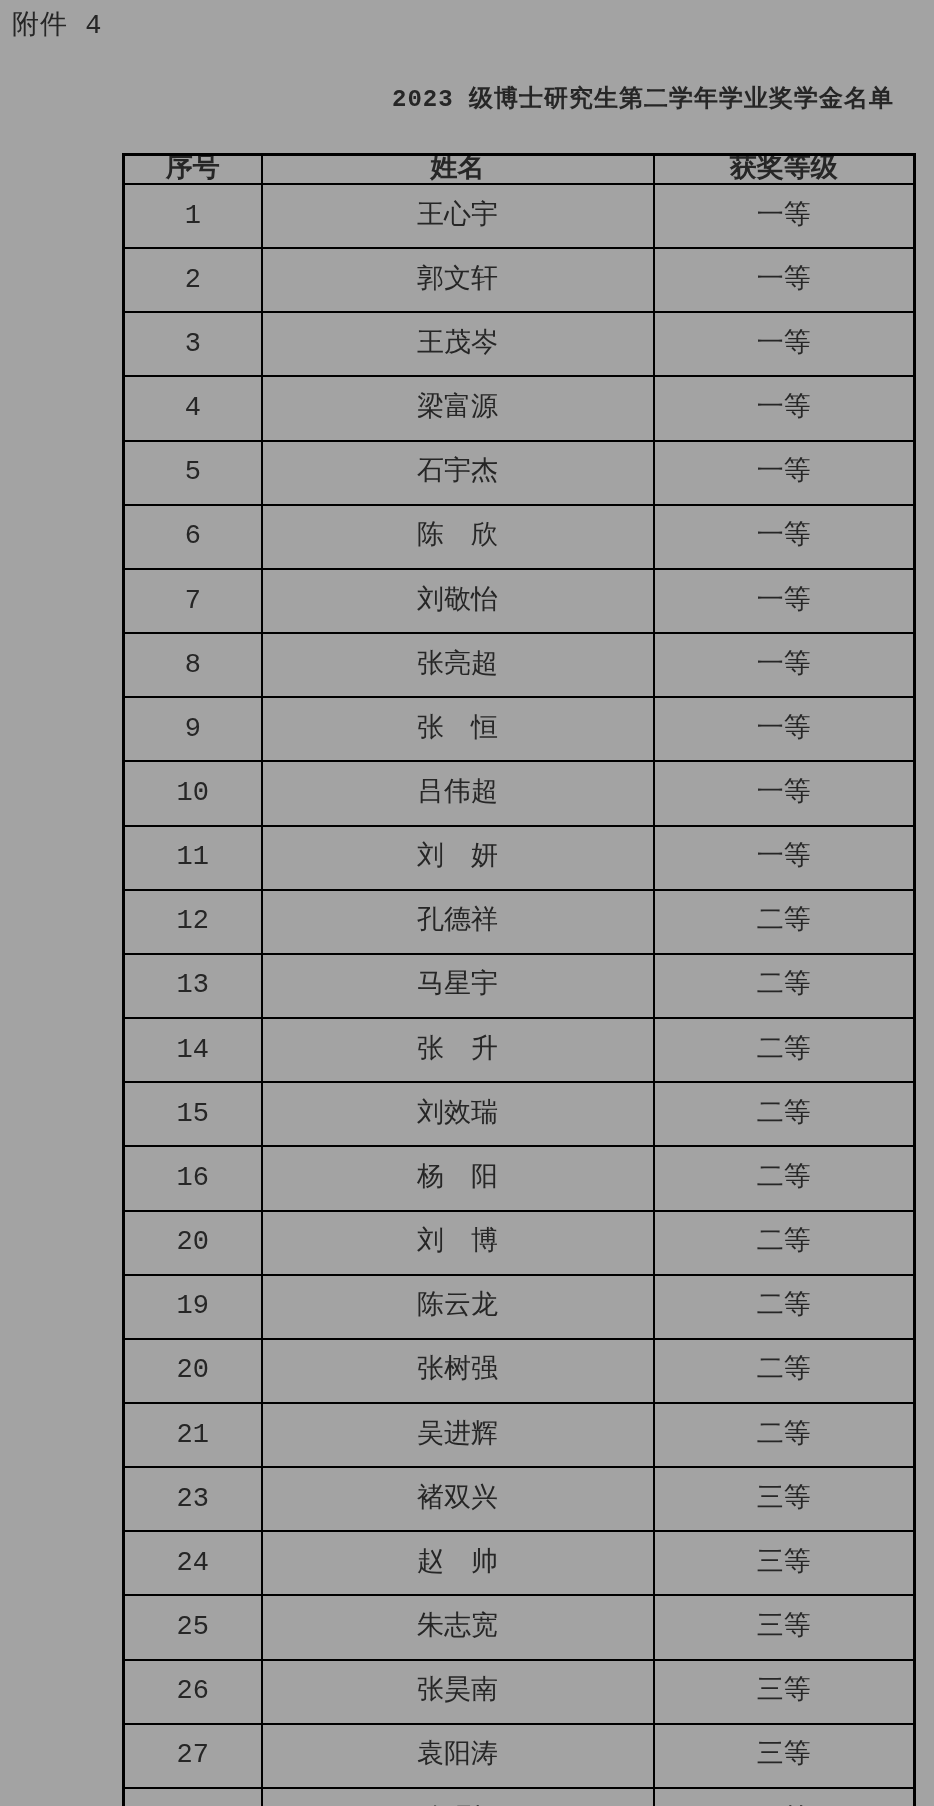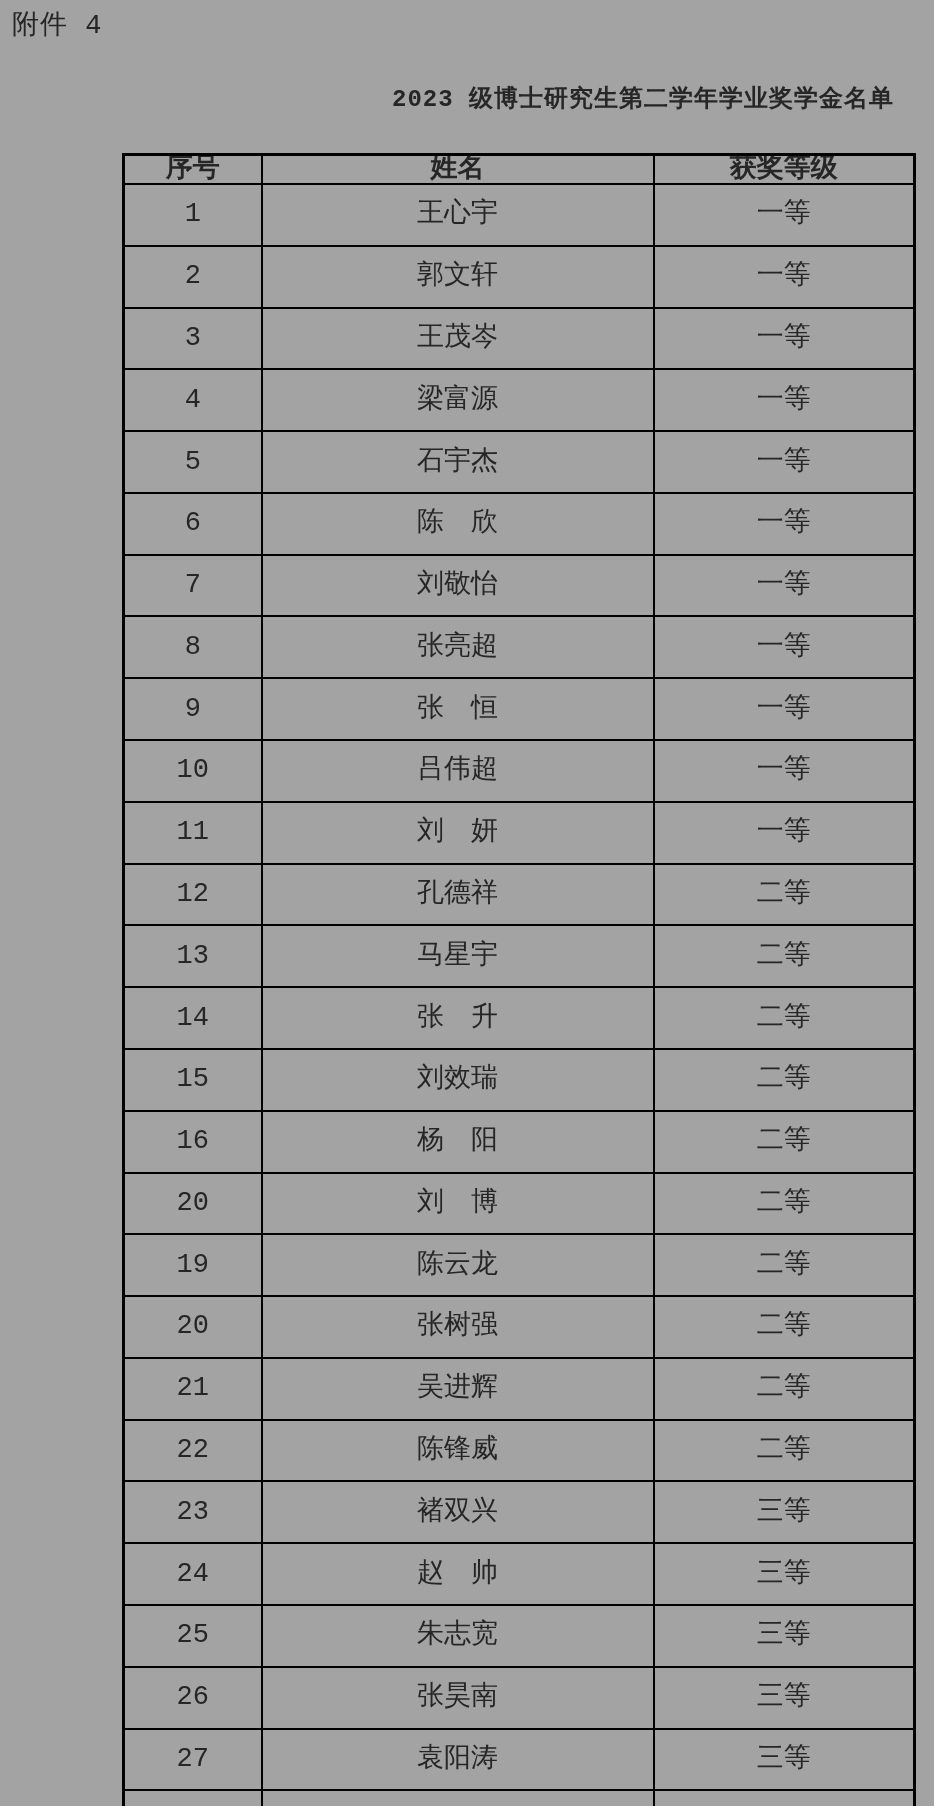--- a/index.html
+++ b/index.html
@@ -181,25 +181,20 @@
           <td class="cell-no">20</td>
           <td class="cell-name">张树强</td>
           <td class="cell-grade">二等</td>
         </tr>
         <tr>
           <td class="cell-no">21</td>
           <td class="cell-name">吴进辉</td>
           <td class="cell-grade">二等</td>
         </tr>
         <tr>
-          <td class="cell-no">22</td>
-          <td class="cell-name">陈锋威</td>
-          <td class="cell-grade">二等</td>
-        </tr>
-        <tr>
           <td class="cell-no">23</td>
           <td class="cell-name">褚双兴</td>
           <td class="cell-grade">三等</td>
         </tr>
         <tr>
           <td class="cell-no">24</td>
           <td class="cell-name">赵　帅</td>
           <td class="cell-grade">三等</td>
         </tr>
         <tr>

